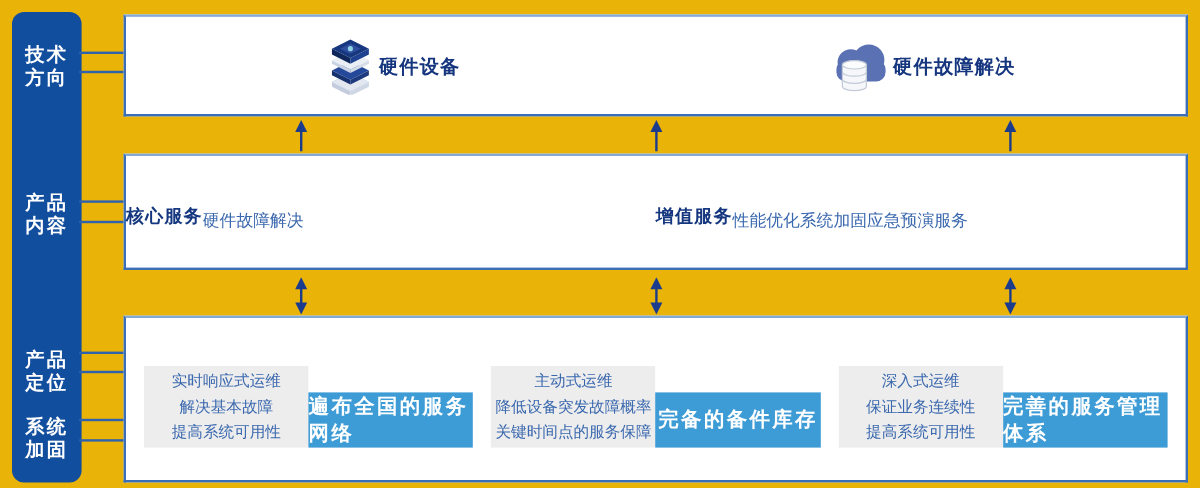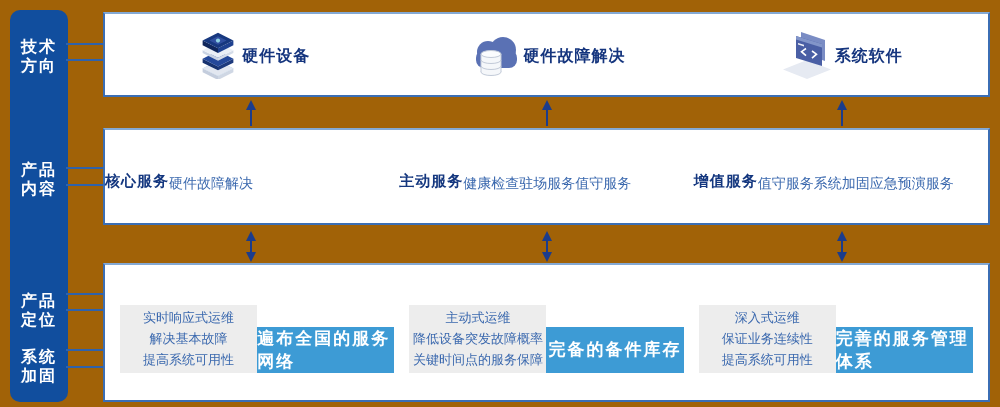--- a/index.html
+++ b/index.html
@@ -1,17 +1,17 @@
 <!DOCTYPE html>
 <html><head>
 <meta charset="utf-8">
 <style>
   html,body{margin:0;padding:0;background:#ffffff;}
   body{font-family:"Liberation Sans","DejaVu Sans",sans-serif;}
-  .canvas{position:relative;width:1000px;height:407px;background:#a16207;overflow:hidden;}
+  .canvas{position:relative;width:1000px;height:407px;background:#eab308;overflow:hidden;}
 
   
   .sidebar{position:absolute;left:10px;top:10px;width:58px;height:392px;
     background:#114E9E;border-radius:10px;}
   .side-label{position:absolute;left:0;width:100%;display:flex;justify-content:center;
     color:#ffffff;font-weight:bold;font-size:16px;line-height:19px;}
   .side-label span{display:block;width:40px;letter-spacing:2px;text-align:center;word-break:break-all;}
   .side-label.l1{top:27px;} .side-label.l2{top:150px;} .side-label.l3{top:281px;} .side-label.l4{top:337px;}
 
   
@@ -111,34 +111,20 @@
             <rect x="14" y="21" width="20" height="18" fill="#F5F7FA"></rect>
             <line x1="14" y1="21" x2="14" y2="39" stroke="#C2CAD8"></line>
             <line x1="34" y1="21" x2="34" y2="39" stroke="#C2CAD8"></line>
             <path d="M14 27 a10 3.5 0 0 0 20 0" fill="none" stroke="#C2CAD8"></path>
             <path d="M14 33 a10 3.5 0 0 0 20 0" fill="none" stroke="#C2CAD8"></path>
             <ellipse cx="24" cy="21" rx="10" ry="3.5" fill="#FBFCFE" stroke="#C2CAD8"></ellipse>
           </svg>
         </div>
         <div class="tech-label">硬件故障解决</div>
       </div>
-      <div class="col">
-        <div class="icon-box">
-          <svg width="56" height="50" viewBox="0 0 56 50">
-            <polygon points="28,31 52,40.5 28,50 4,40.5" fill="#E6EAF2"></polygon>
-            <polygon points="22,3 46,11 46,32 22,24" fill="#7A8CC4"></polygon>
-            <polygon points="17,7 43,15 43,37 17,29" fill="#4A5FA5"></polygon>
-            <polygon points="17,7 43,15 43,18.5 17,10.5" fill="#8295C9"></polygon>
-            <rect x="19" y="8.2" width="6" height="1.6" transform="skewY(17)" fill="#FFFFFF" opacity="0.9"></rect>
-            <path d="M27 19.5 l-4.5 3.2 4.5 4" fill="none" stroke="#FFFFFF" stroke-width="1.6"></path>
-            <path d="M33 22 l4.5 3.2 -4.5 4" fill="none" stroke="#FFFFFF" stroke-width="1.6"></path>
-          </svg>
-        </div>
-        <div class="tech-label">系统软件</div>
-      </div>
     </div>
   </div>
 
   <svg class="arrow" style="left:243px;top:100px" width="16" height="27" viewBox="0 0 16 27">
     <line x1="8" y1="26" x2="8" y2="8" stroke="#1B3C8C" stroke-width="2"></line>
       <polygon points="8,0 3,10 13,10" fill="#1B3C8C"></polygon>
   </svg>
   <svg class="arrow" style="left:539px;top:100px" width="16" height="27" viewBox="0 0 16 27">
     <line x1="8" y1="26" x2="8" y2="8" stroke="#1B3C8C" stroke-width="2"></line>
       <polygon points="8,0 3,10 13,10" fill="#1B3C8C"></polygon>
@@ -148,28 +134,22 @@
       <polygon points="8,0 3,10 13,10" fill="#1B3C8C"></polygon>
   </svg>
 
   <div class="panel content">
     <div class="cols">
       <div class="col">
         <div class="svc-title">核心服务</div>
         <div class="svc-item">硬件故障解决</div>
       </div>
       <div class="col">
-        <div class="svc-title">主动服务</div>
-        <div class="svc-item">健康检查</div>
-        <div class="svc-item">驻场服务</div>
-        <div class="svc-item">值守服务</div>
-      </div>
-      <div class="col">
         <div class="svc-title">增值服务</div>
-        <div class="svc-item">值守服务</div>
+        <div class="svc-item">性能优化</div>
         <div class="svc-item">系统加固</div>
         <div class="svc-item">应急预演服务</div>
       </div>
     </div>
   </div>
 
   <svg class="arrow" style="left:243px;top:231px" width="16" height="31" viewBox="0 0 16 31">
     <line x1="8" y1="8" x2="8" y2="23" stroke="#1B3C8C" stroke-width="2"></line>
       <polygon points="8,0 3,10 13,10" fill="#1B3C8C"></polygon>
       <polygon points="8,31 3,21 13,21" fill="#1B3C8C"></polygon>

